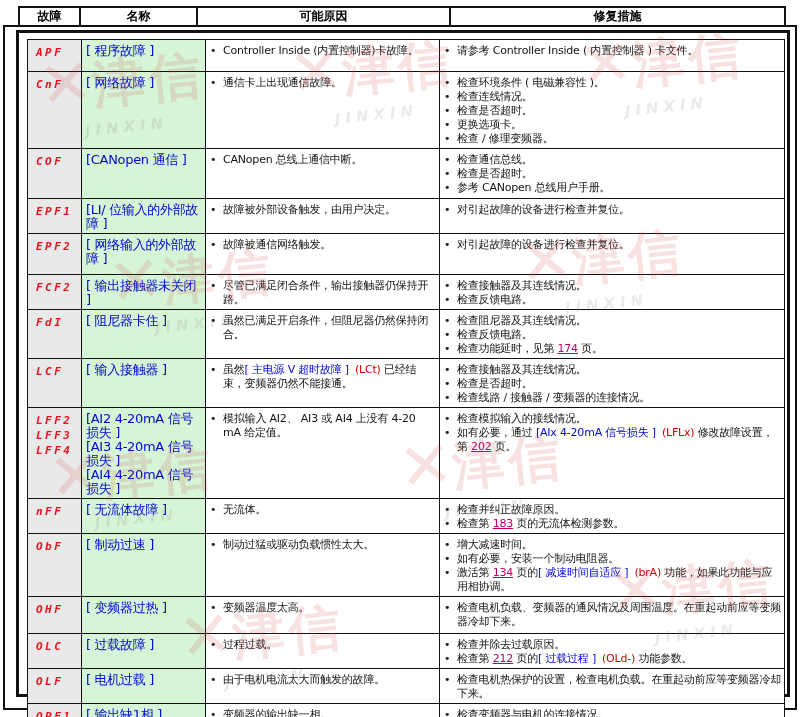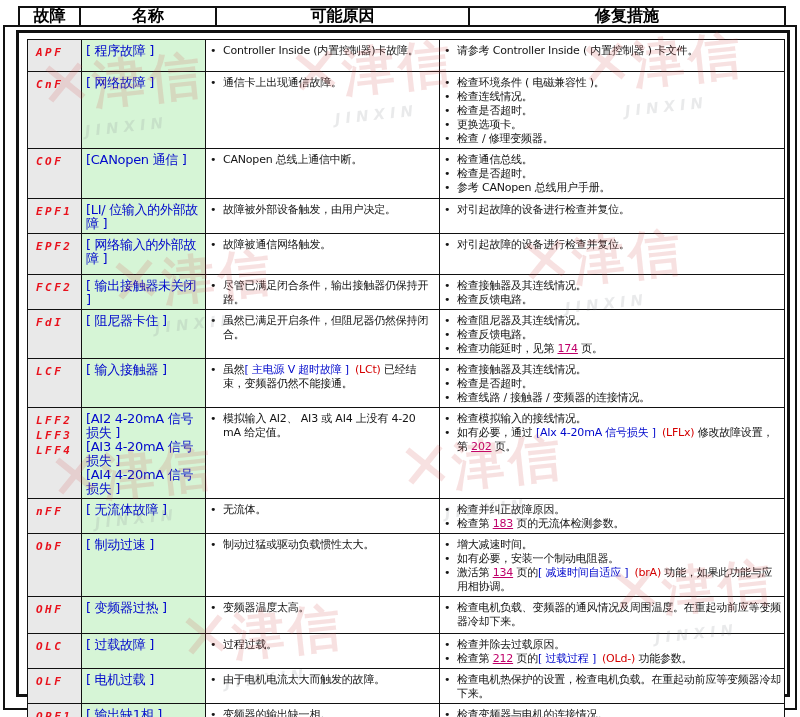--- a/index.html
+++ b/index.html
@@ -6,24 +6,24 @@
   body { font-family:"DejaVu Sans", sans-serif; background:#fff; }
   .page { position:relative; width:800px; height:717px; background:#fff; overflow:hidden; }
 
   
   .outer-frame { position:absolute; left:3px; top:25px; width:794px; height:685px;
     border:2px solid #111; z-index:2; }
 
   
   .hdr { position:absolute; left:18px; top:6px; width:768px; height:21px;
     display:flex; border:2px solid #111; background:#fff; z-index:10; }
-  .hdr-cell { border-right:2px solid #111; font-weight:bold; font-size:16px;
+  .hdr-cell { border-right:2px solid #111; font-weight:bold; font-size:12px;
     display:flex; align-items:center; justify-content:center; color:#000; }
   .hdr-cell:last-child { border-right:none; }
-  .hc0 { width:61px; } .hc1 { width:136px; } .hc2 { width:253px; } .hc3 { flex:1; }
+  .hc0 { width:61px; } .hc1 { width:117px; } .hc2 { width:253px; } .hc3 { flex:1; }
 
   
   .body-box { position:absolute; left:16px; top:30px; width:774px; height:667px;
     border:3px solid #111; background:#fff; z-index:5; }
 
   table.ft { position:absolute; left:8px; top:6px; width:757px;
     border-collapse:collapse; table-layout:fixed; }
   table.ft td { border:1px solid #111; vertical-align:top; overflow:hidden; }
   col.c0 { width:54px; } col.c1 { width:124px; } col.c2 { width:234px; } col.c3 { width:345px; }
 

